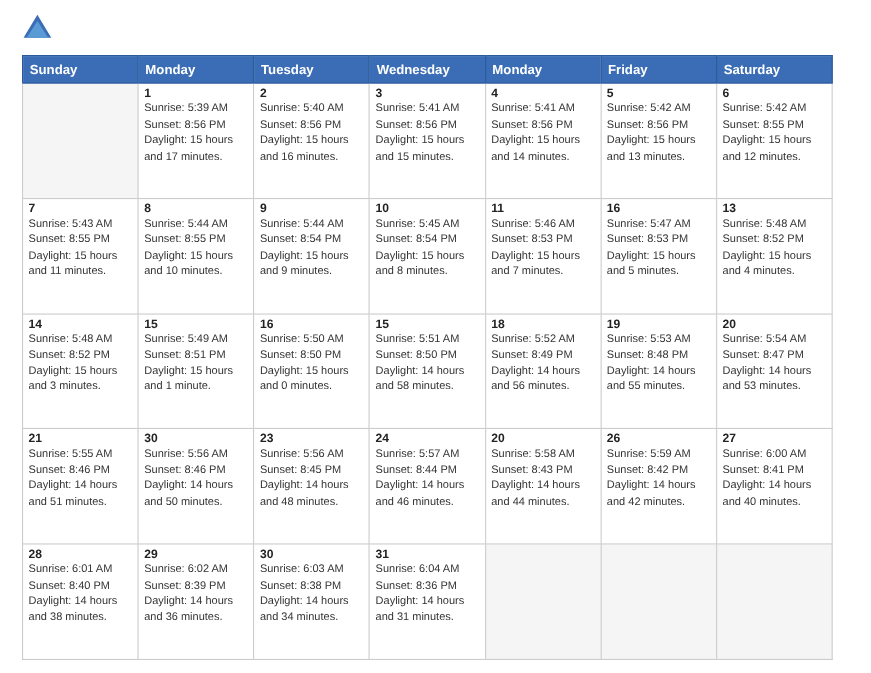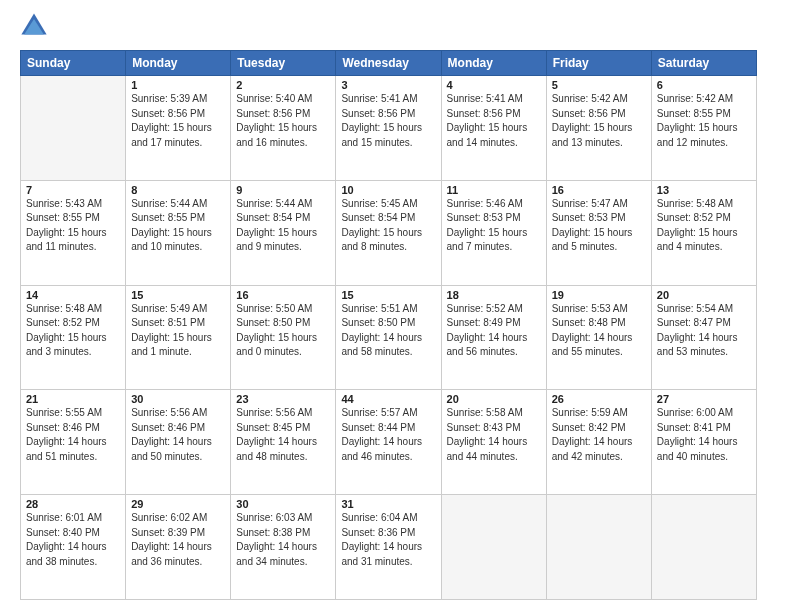--- a/index.html
+++ b/index.html
@@ -220,21 +220,21 @@
           </td>
           <td>
             <span class="day-number">30</span>
             <div class="day-info">Sunrise: 5:56 AM<br>Sunset: 8:46 PM<br>Daylight: 14 hours and 50 minutes.</div>
           </td>
           <td>
             <span class="day-number">23</span>
             <div class="day-info">Sunrise: 5:56 AM<br>Sunset: 8:45 PM<br>Daylight: 14 hours and 48 minutes.</div>
           </td>
           <td>
-            <span class="day-number">44</span>
+            <span class="day-number">24</span>
             <div class="day-info">Sunrise: 5:57 AM<br>Sunset: 8:44 PM<br>Daylight: 14 hours and 46 minutes.</div>
           </td>
           <td>
             <span class="day-number">20</span>
             <div class="day-info">Sunrise: 5:58 AM<br>Sunset: 8:43 PM<br>Daylight: 14 hours and 44 minutes.</div>
           </td>
           <td>
             <span class="day-number">26</span>
             <div class="day-info">Sunrise: 5:59 AM<br>Sunset: 8:42 PM<br>Daylight: 14 hours and 42 minutes.</div>
           </td>

